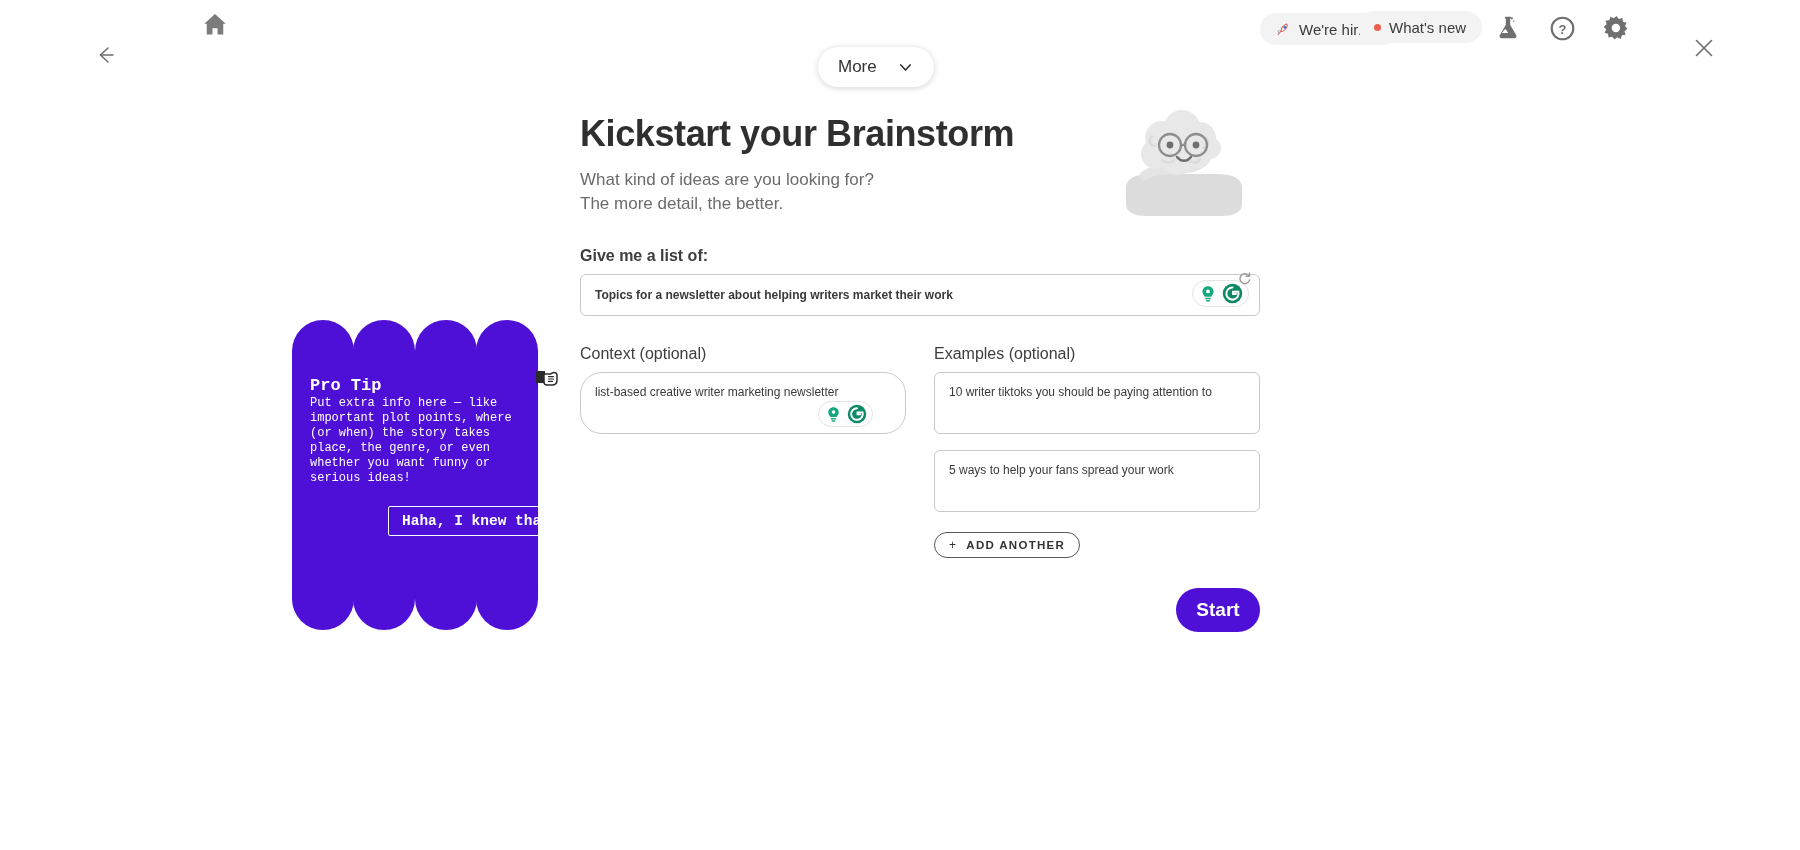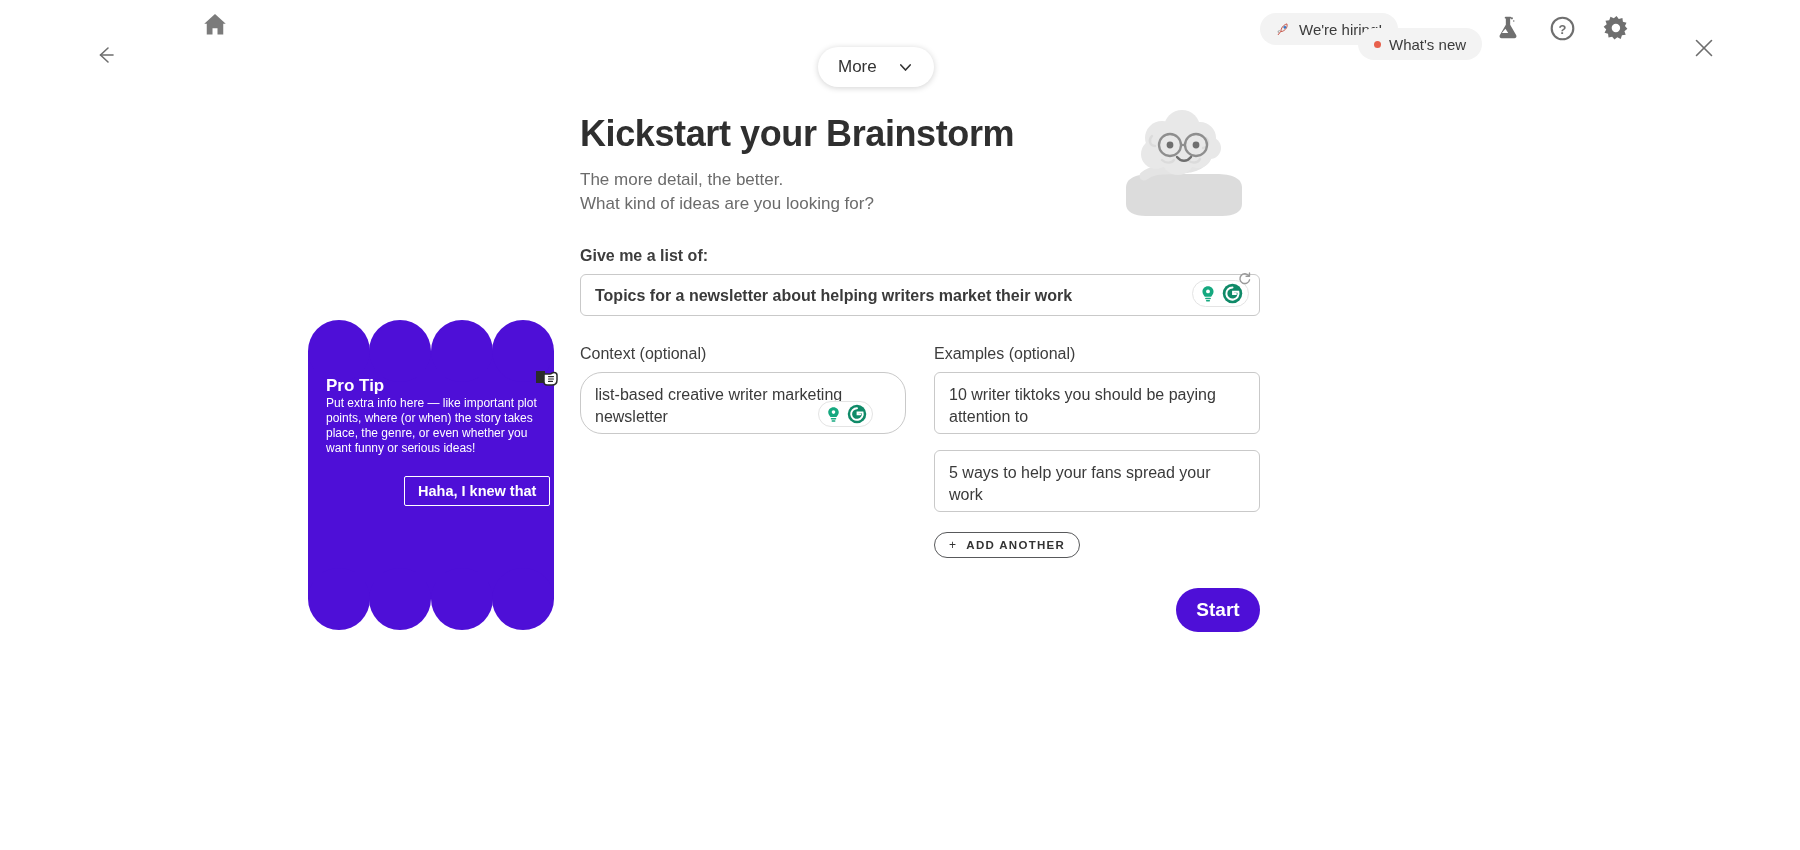--- a/index.html
+++ b/index.html
@@ -43,21 +43,21 @@
     display: flex;
     align-items: center;
     gap: 8px;
     padding: 0 16px;
     font-size: 15px;
     color: #3b3b3b;
     cursor: pointer;
     white-space: nowrap;
   }
   .pill-hiring { left: 1260px; top: 13px; }
-  .pill-whatsnew { left: 1358px; top: 28px; }
+  .pill-whatsnew { left: 1358px; top: 11px; }
 
   .dot-red {
     width: 7px; height: 7px;
     border-radius: 50%;
     background: #e8604c;
     flex: 0 0 auto;
   }
 
   .header-icon {
     position: absolute;
@@ -120,21 +120,21 @@
   .field-label {
     font-size: 16px;
     color: #3d3d3d;
   }
 
   .text-box {
     position: relative;
     border: 1px solid #c9c9c9;
     border-radius: 6px;
     background: #ffffff;
-    font-size: 16px;
+    font-size: 12px;
     color: #3a3a3a;
     line-height: 1.35;
     padding: 11px 14px;
   }
 
   .row-main { margin-top: 31px; font-weight: bold; }
   .box-main { margin-top: 9px; height: 42px; display: flex; align-items: center; }
 
   .cols {
     display: flex;
@@ -198,24 +198,25 @@
     justify-content: center;
     font-size: 19px;
     font-weight: bold;
     color: #ffffff;
     cursor: pointer;
   }
 
   
   .protip-wrap {
     position: absolute;
-    left: 308px;
+    left: 292px;
     top: 320px;
     width: 202px;
     height: 310px;
+    font-family: Liberation Mono, monospace;
   }
   .protip-svg { position: absolute; inset: 0; }
   .protip-content {
     position: absolute;
     left: 18px;
     top: 56px;
     width: 212px;
     color: #ffffff;
   }
   .protip-title {
@@ -354,22 +355,22 @@
       <circle cx="74" cy="37" r="3.4" fill="#6f6f6f"></circle>
 
       <path d="M55 49 C59 54 65 54 69 49" fill="none" stroke="#6f6f6f" stroke-width="2.4" stroke-linecap="round"></path>
     </svg>
   </div>
 
   <div class="panel">
 
     <div class="title">Kickstart your Brainstorm</div>
     <div class="subtitle">
+      <div>What kind of ideas are you looking for?</div>
       <div>The more detail, the better.</div>
-      <div>What kind of ideas are you looking for?</div>
     </div>
 
     <div class="row-main">
       <div class="field-label">Give me a list of:</div>
       <div class="text-box box-main">
         <span>Topics for a newsletter about helping writers market their work</span>
 
         <div class="gbadge gbadge-main">
           <svg width="20" height="20" viewBox="0 0 22 22">
             <circle cx="11" cy="11" r="10.5" fill="#ffffff"></circle>

